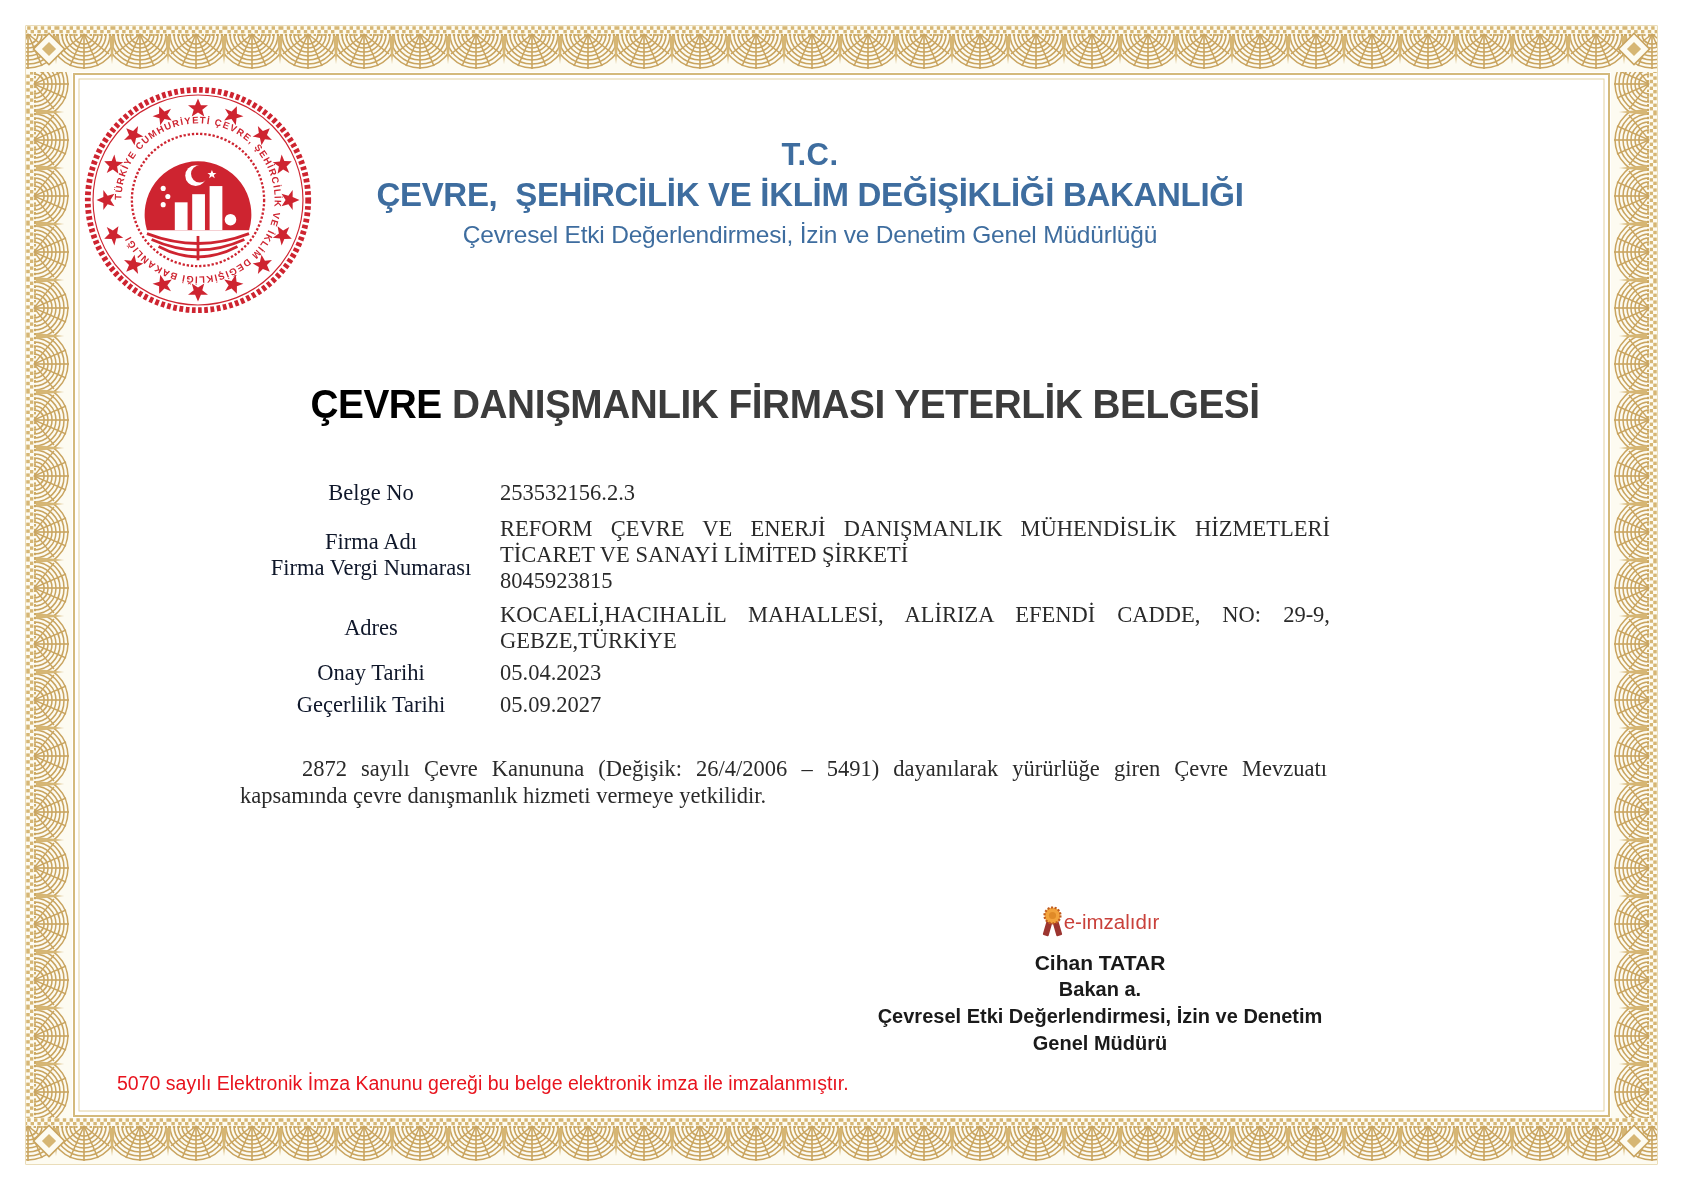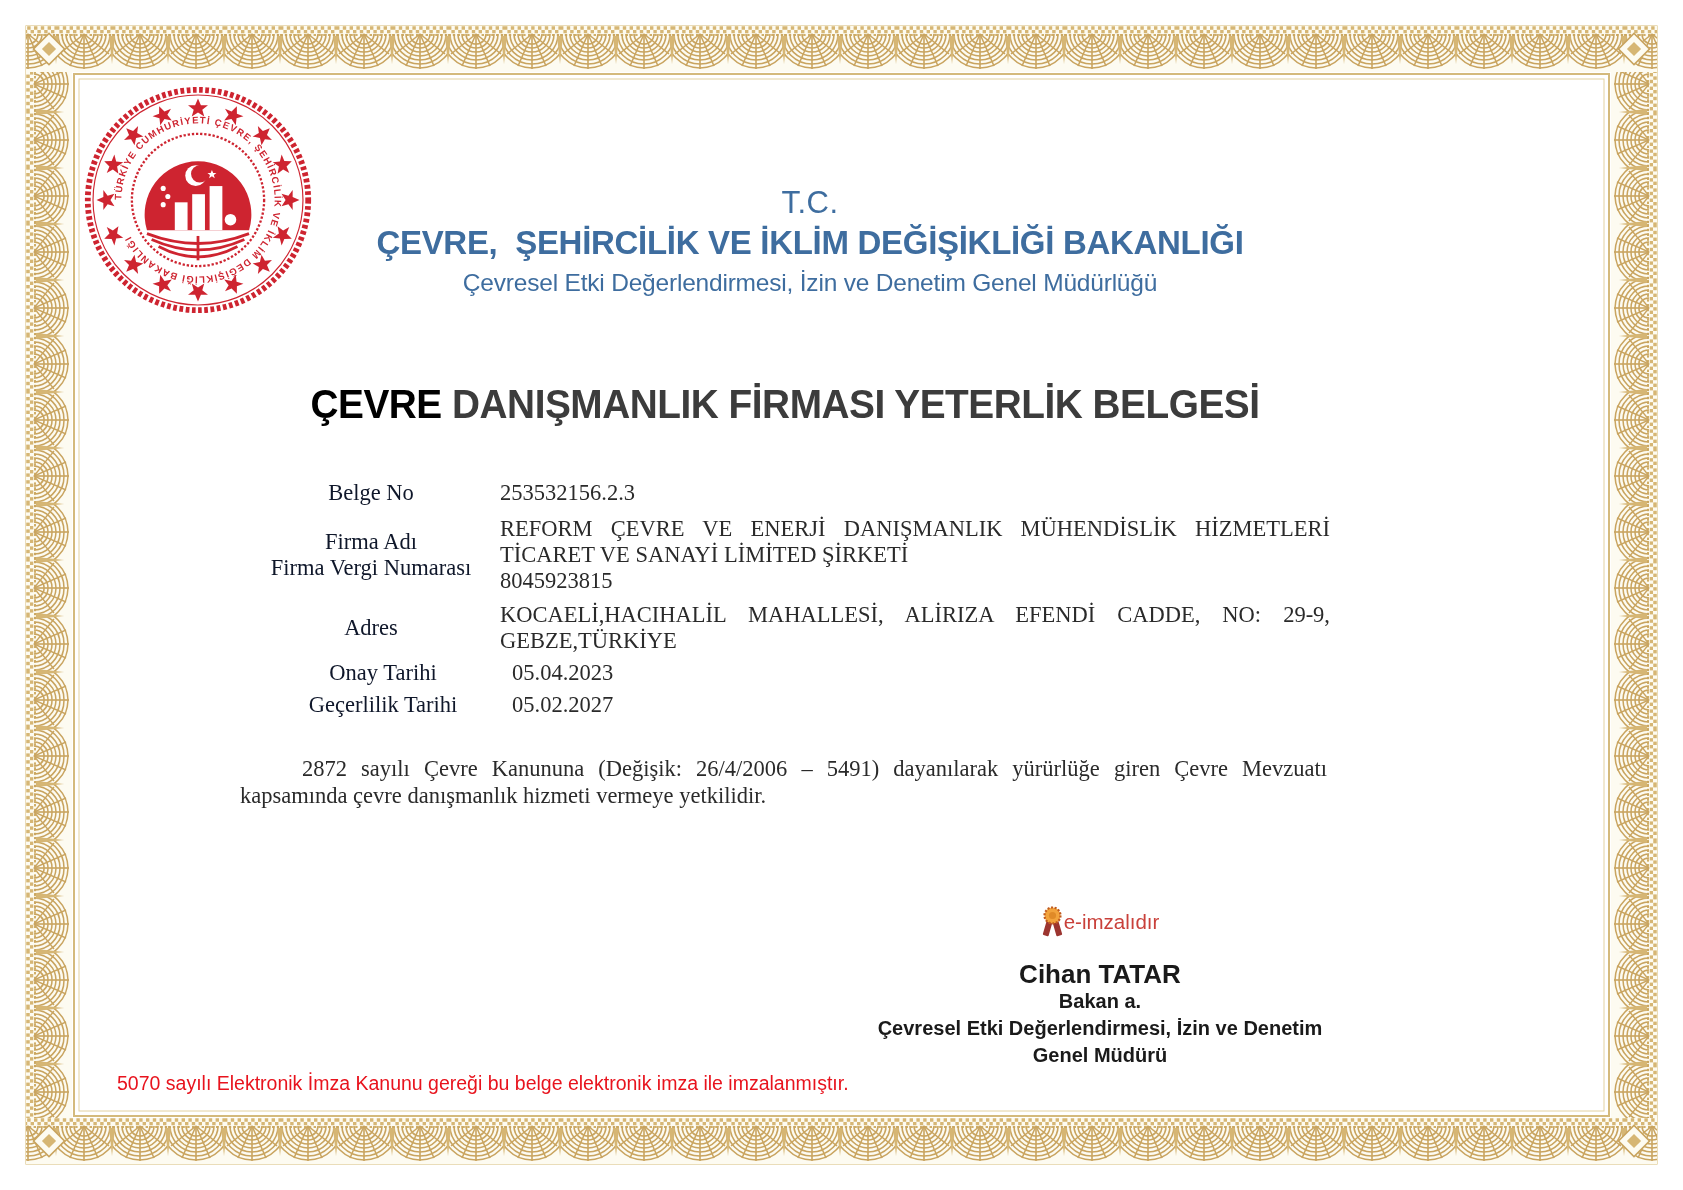--- a/index.html
+++ b/index.html
@@ -6,49 +6,49 @@
   .page{
     position:relative;width:1683px;height:1190px;background:#ffffff;
     font-family:"Liberation Sans",sans-serif;overflow:hidden;
   }
   
   .border-svg{position:absolute;left:0;top:0;width:1683px;height:1190px;pointer-events:none;}
   
   .seal{position:absolute;left:82px;top:84px;width:232px;height:232px;}
   
   .header-block{position:absolute;left:330px;top:138px;width:960px;text-align:center;color:#3e6d9f;}
-  .tc-line{font-size:31px;font-weight:normal;letter-spacing:.5px;line-height:34px;margin-top:48px;}
+  .tc-line{font-size:31px;font-weight:bold;letter-spacing:.5px;line-height:34px;}
   .ministry-line{font-size:33px;font-weight:bold;line-height:46px;white-space:pre-wrap;letter-spacing:-.3px;}
   .directorate-line{font-size:24.5px;line-height:34px;letter-spacing:-.2px;}
   
   .cert-title{
     position:absolute;left:240px;top:382px;width:1090px;text-align:center;
     font-size:40px;font-weight:bold;letter-spacing:-.5px;color:#3c3c3c;
     transform:scaleX(.97);
   }
   .cert-title .t1{color:#000000;}
   
   .fields{position:absolute;left:242px;top:480px;width:1090px;
     font-family:"Liberation Serif",serif;font-size:22.5px;color:#2a2a2a;}
   .frow{display:flex;align-items:center;}
   .flabel{width:258px;font-weight:normal;color:#0f172a;flex-shrink:0;text-align:center;}
   .fvalue{width:830px;line-height:26px;}
   .just{text-align:justify;}
-  .mt8{margin-top:8px;} .mt10{margin-top:10px;} .mt6{margin-top:6px;margin-left:12px;}
+  .mt8{margin-top:8px;} .mt10{margin-top:10px;} .mt6{margin-top:6px;}
   
   .body-par{
     position:absolute;left:240px;top:756px;width:1087px;
     font-family:"Liberation Serif",serif;font-size:22.5px;line-height:26.5px;
     color:#2a2a2a;text-align:justify;text-indent:62px;
   }
   
   .sign-block{position:absolute;left:860px;top:905px;width:480px;text-align:center;color:#1a1a1a;}
   .esign-row{display:flex;align-items:center;justify-content:center;height:34px;}
   .esign-text{color:#c9403a;font-size:20.5px;}
-  .sign-name{font-weight:bold;font-size:26px;margin-top:22px;line-height:27px;}
+  .sign-name{font-weight:bold;font-size:21px;margin-top:10px;line-height:27px;}
   .sign-line{font-weight:bold;font-size:20px;line-height:27px;}
   
   .footer-note{position:absolute;left:117px;top:1072px;color:#e8131d;font-size:19.5px;}
 </style>
 </head>
 <body>
 
 <div class="page">
 
   <svg class="border-svg" viewBox="0 0 1683 1190">
@@ -202,21 +202,21 @@
       <div class="fvalue just">KOCAELİ,HACIHALİL MAHALLESİ, ALİRIZA EFENDİ CADDE, NO: 29-9, GEBZE,TÜRKİYE</div>
     </div>
 
     <div class="frow mt6">
       <div class="flabel">Onay Tarihi</div>
       <div class="fvalue">05.04.2023</div>
     </div>
 
     <div class="frow mt6">
       <div class="flabel">Geçerlilik Tarihi</div>
-      <div class="fvalue">05.02.2027</div>
+      <div class="fvalue">05.09.2027</div>
     </div>
 
   </div>
 
   <div class="body-par">2872 sayılı Çevre Kanununa (Değişik: 26/4/2006 – 5491) dayanılarak yürürlüğe giren Çevre Mevzuatı kapsamında çevre danışmanlık hizmeti vermeye yetkilidir.</div>
 
   <div class="sign-block">
     <div class="esign-row">
       <svg width="23" height="32" viewBox="0 0 23 32">
         <rect x="4" y="13" width="6" height="17" rx="1" transform="rotate(16 7 21)" fill="#9c3530"></rect>

